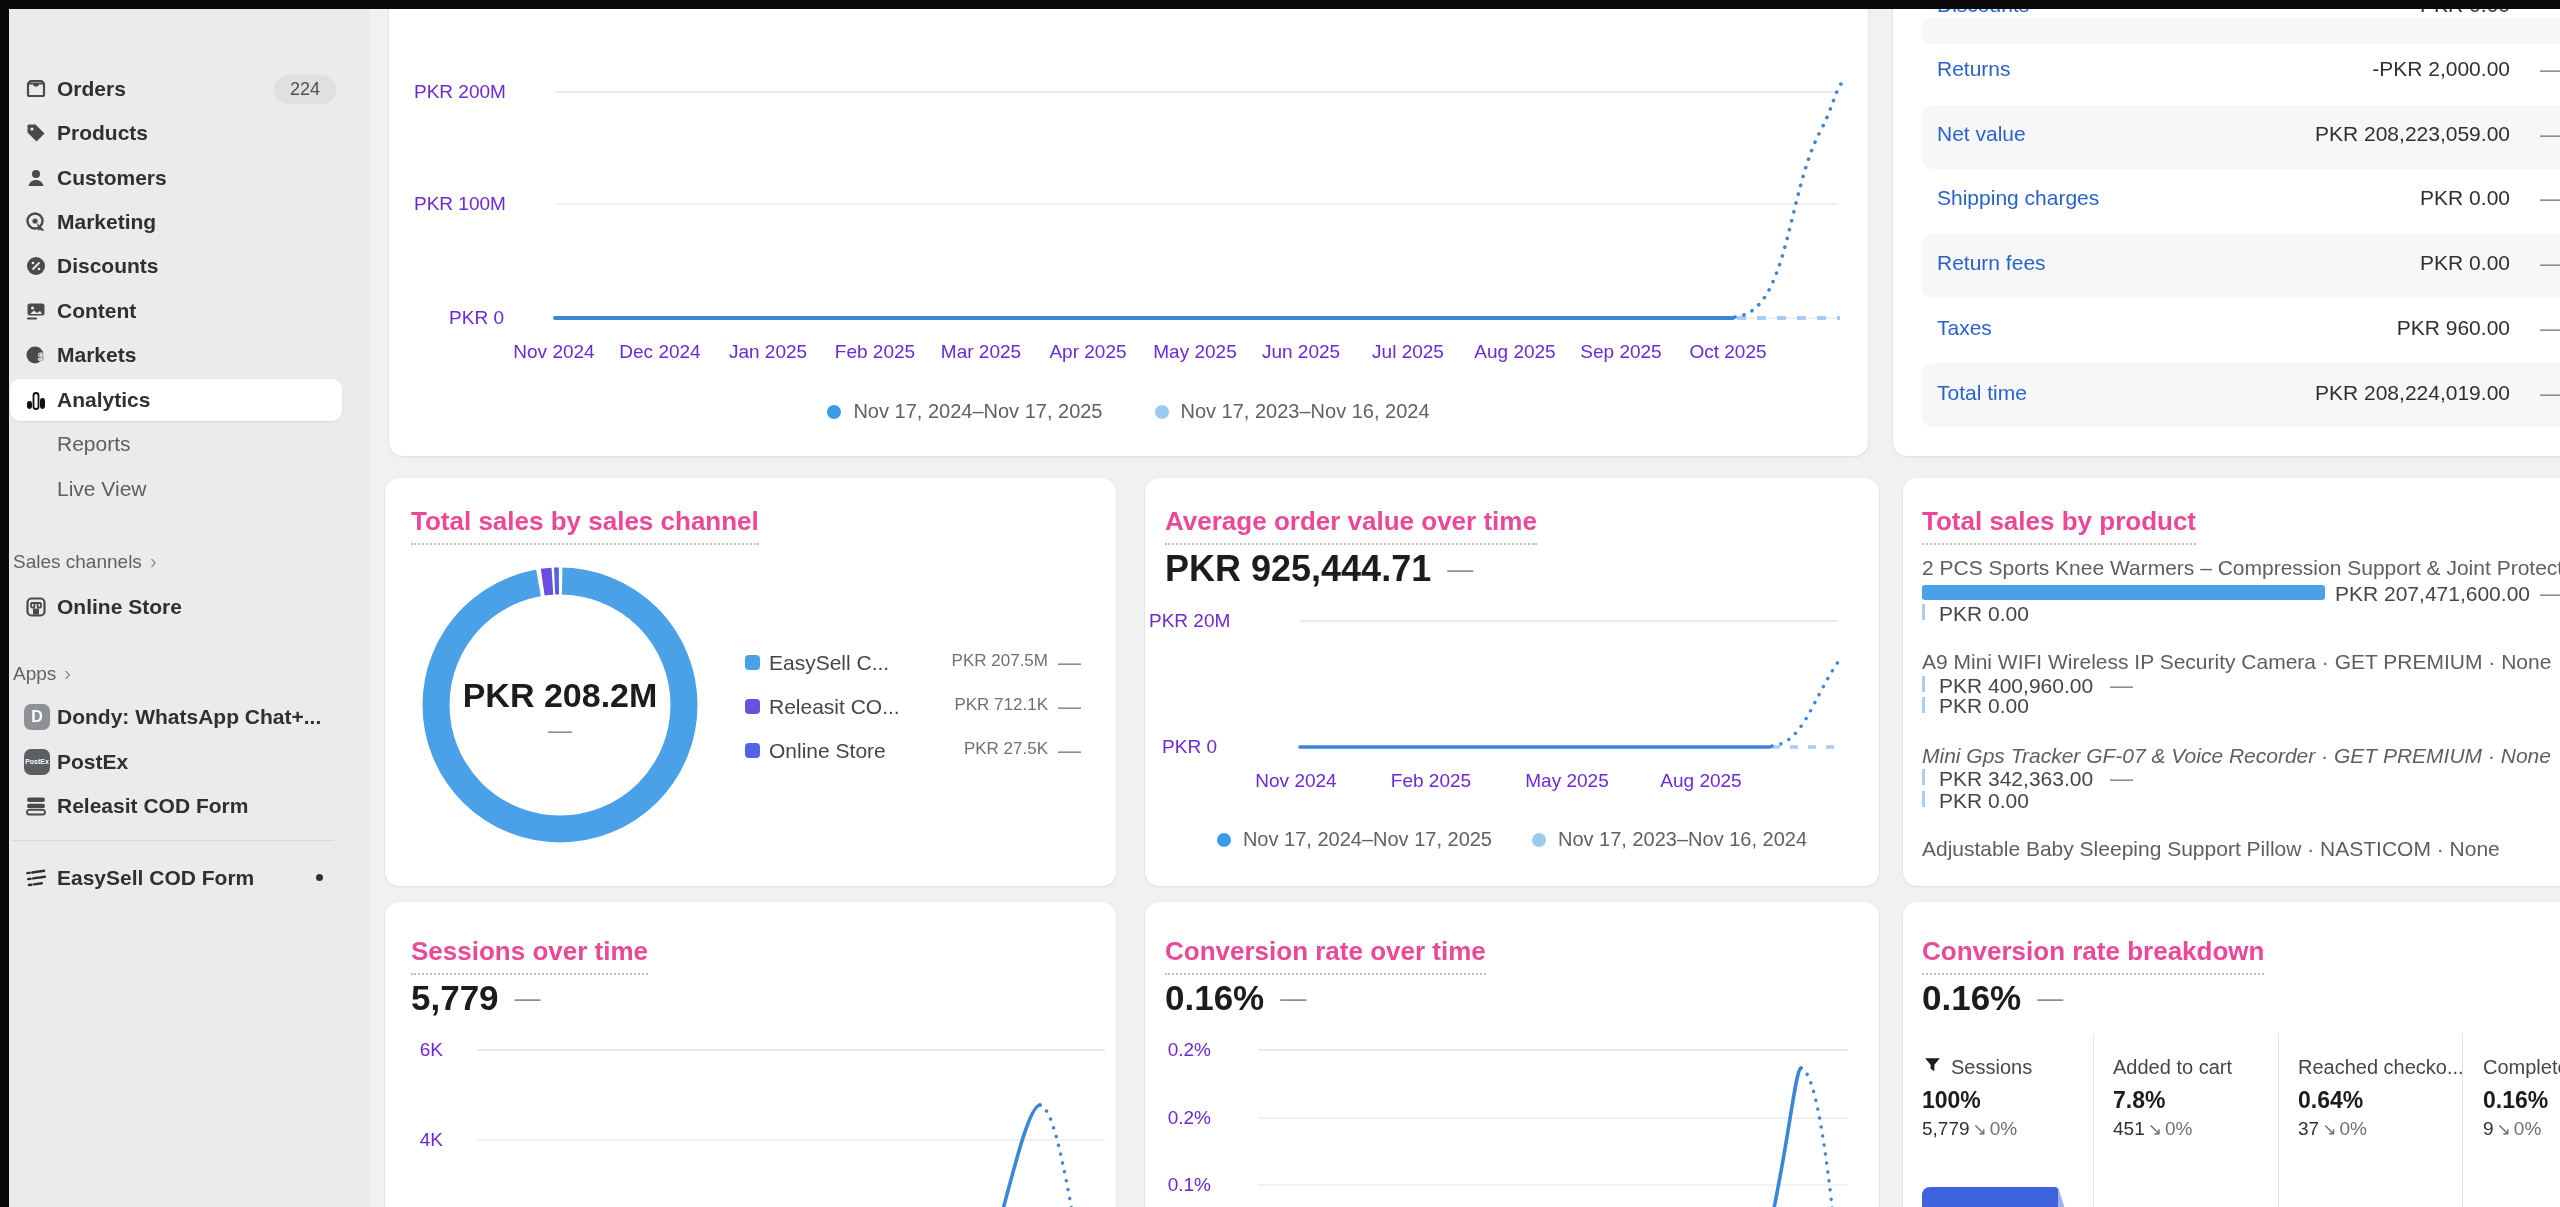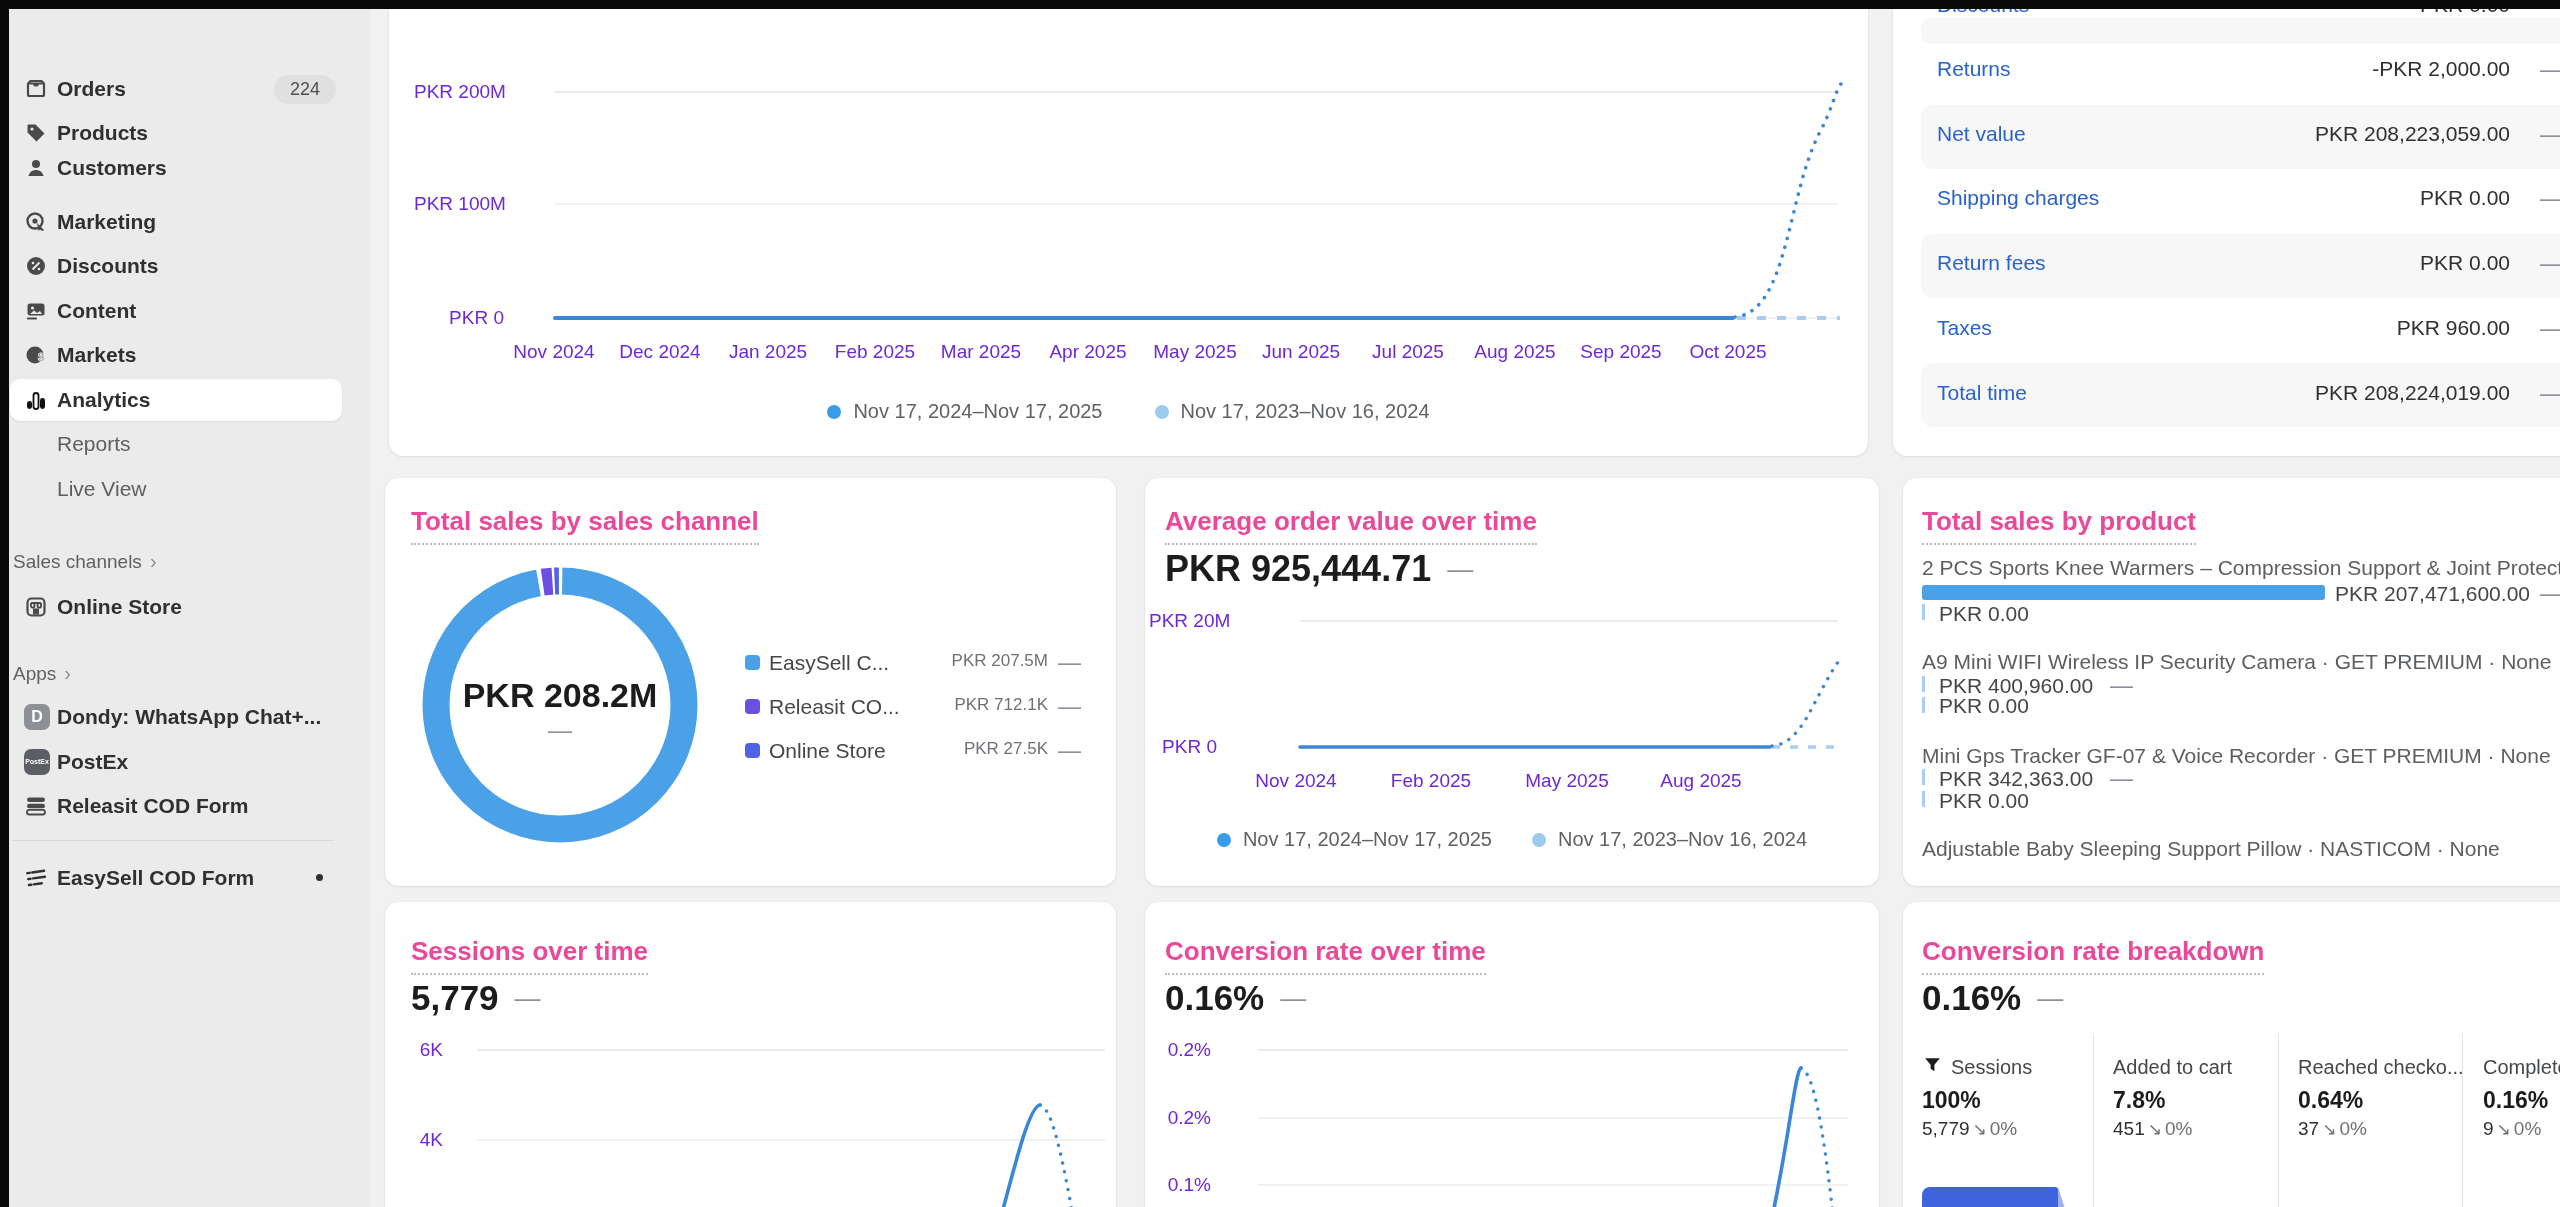--- a/index.html
+++ b/index.html
@@ -83,21 +83,21 @@
 
   <div class="abs nav-item" style="top:112px;">
     <span class="nav-icon">
       <svg viewBox="0 0 24 24" width="24" height="24">
           <path d="M3.5 11.5V4.8c0-.7.6-1.3 1.3-1.3h6.7l9 9-8 8Z" fill="#4a4a4a"></path>
           <circle cx="8" cy="8" r="1.6" fill="#ebebeb"></circle>
         </svg></span>
     <span class="nav-label">Products</span>
   </div>
 
-  <div class="abs nav-item" style="top:147px;">
+  <div class="abs nav-item" style="top:157px;">
     <span class="nav-icon">
       <svg viewBox="0 0 24 24" width="24" height="24">
           <circle cx="12" cy="8" r="4" fill="#4a4a4a"></circle>
           <path d="M4.5 20c1-4 4-6 7.5-6s6.5 2 7.5 6Z" fill="#4a4a4a"></path>
         </svg></span>
     <span class="nav-label">Customers</span>
   </div>
 
   <div class="abs nav-item" style="top:201px;">
     <span class="nav-icon">
@@ -365,21 +365,21 @@
   <span class="p-tick" style="left:19px;top:126px;"></span>
   <span class="p-val" style="left:36px;top:124px;">PKR 0.00</span>
 
   <div class="p-name" style="top:172px;">A9 Mini WIFI Wireless IP Security Camera · GET PREMIUM · None</div>
   <span class="p-tick" style="left:19px;top:198px;"></span>
   <span class="p-val" style="left:36px;top:196px;">PKR 400,960.00</span>
   <span class="p-dash" style="left:207px;top:194px;">—</span>
   <span class="p-tick" style="left:19px;top:219px;"></span>
   <span class="p-val" style="left:36px;top:216px;">PKR 0.00</span>
 
-  <div class="p-name" style="top:266px;">Mini Gps Tracker GF-07 &amp; Voice Recorder · GET PREMIUM · None</div>
+  <div class="p-name" style="top:266px;font-style:italic;">Mini Gps Tracker GF-07 &amp; Voice Recorder · GET PREMIUM · None</div>
   <span class="p-tick" style="left:19px;top:291px;"></span>
   <span class="p-val" style="left:36px;top:289px;">PKR 342,363.00</span>
   <span class="p-dash" style="left:207px;top:287px;">—</span>
   <span class="p-tick" style="left:19px;top:313px;"></span>
   <span class="p-val" style="left:36px;top:311px;">PKR 0.00</span>
 
   <div class="p-name" style="top:359px;">Adjustable Baby Sleeping Support Pillow · NASTICOM · None</div>
 </section>
 
 <section class="card" style="left:385px;top:902px;width:731px;height:400px;">

